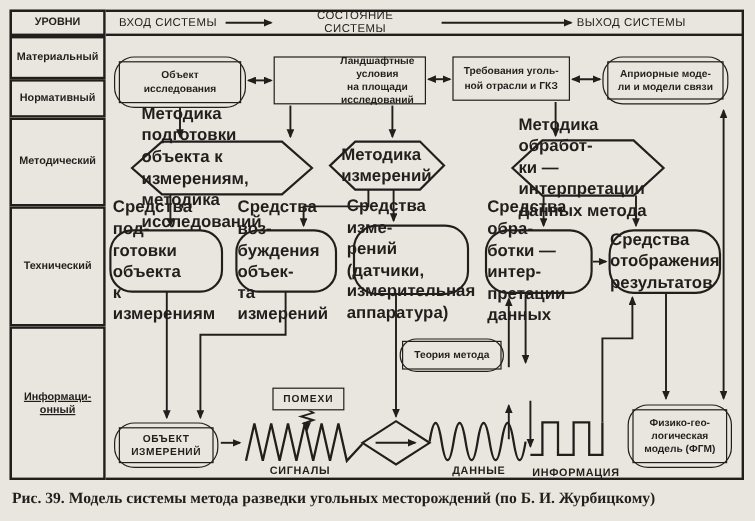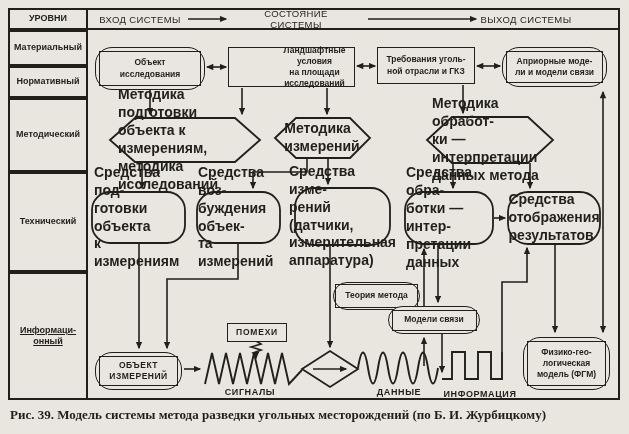--- a/index.html
+++ b/index.html
@@ -186,23 +186,20 @@
   <div class="rhex" style="left:406px;top:192px;width:86px;height:52px;">Средства обра-
 ботки — интер-
 претации данных</div>
   <div class="rhex" style="left:509px;top:192px;width:90px;height:52px;">Средства
 отображения
 результатов</div>
 
   <div class="dbl" style="left:333px;top:282px;width:87px;height:28px;padding:1px;">
     <div class="in">Теория метода</div>
   </div>
-  <div class="dbl" style="left:388px;top:306px;width:92px;height:28px;padding:2.5px;">
-    <div class="in">Модели связи</div>
-  </div>
   <div class="sgl" style="left:227px;top:323px;width:60px;height:19px;letter-spacing:.8px;">ПОМЕХИ</div>
   <div class="dbl" style="left:95px;top:352px;width:87px;height:38px;">
     <div class="in big">ОБЪЕКТ
 ИЗМЕРЕНИЙ</div>
   </div>
   <div class="dbl" style="left:523px;top:337px;width:87px;height:53px;">
     <div class="in">Физико-гео-
 логическая
 модель (ФГМ)</div>
   </div>

